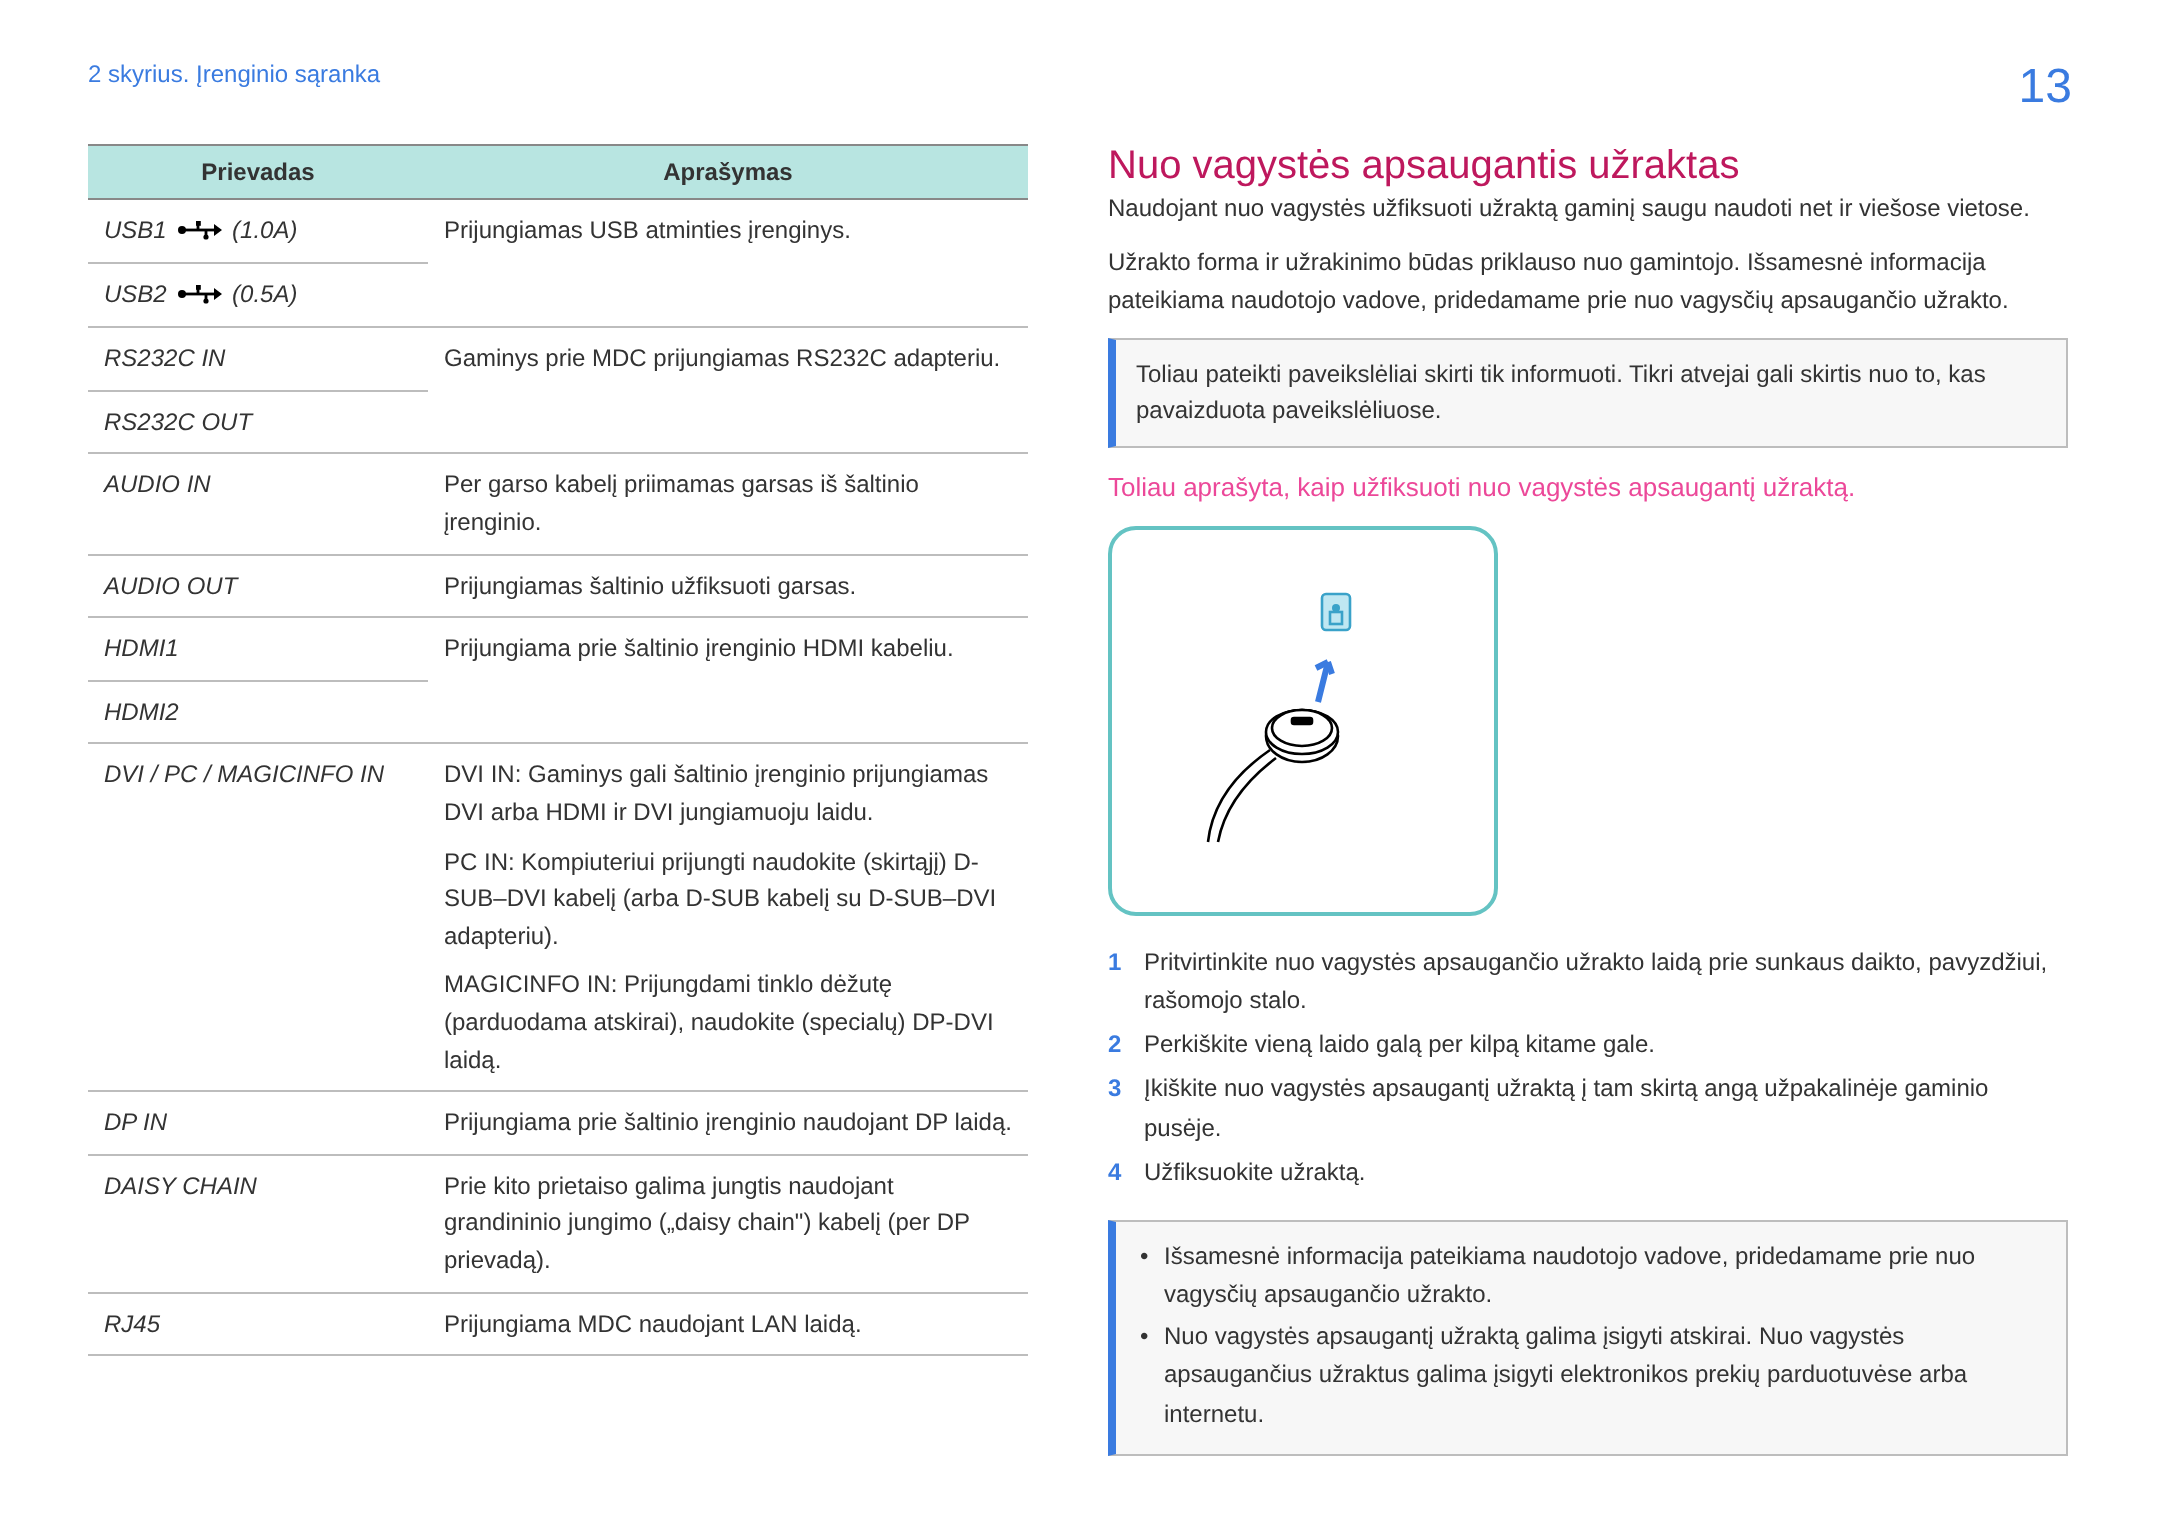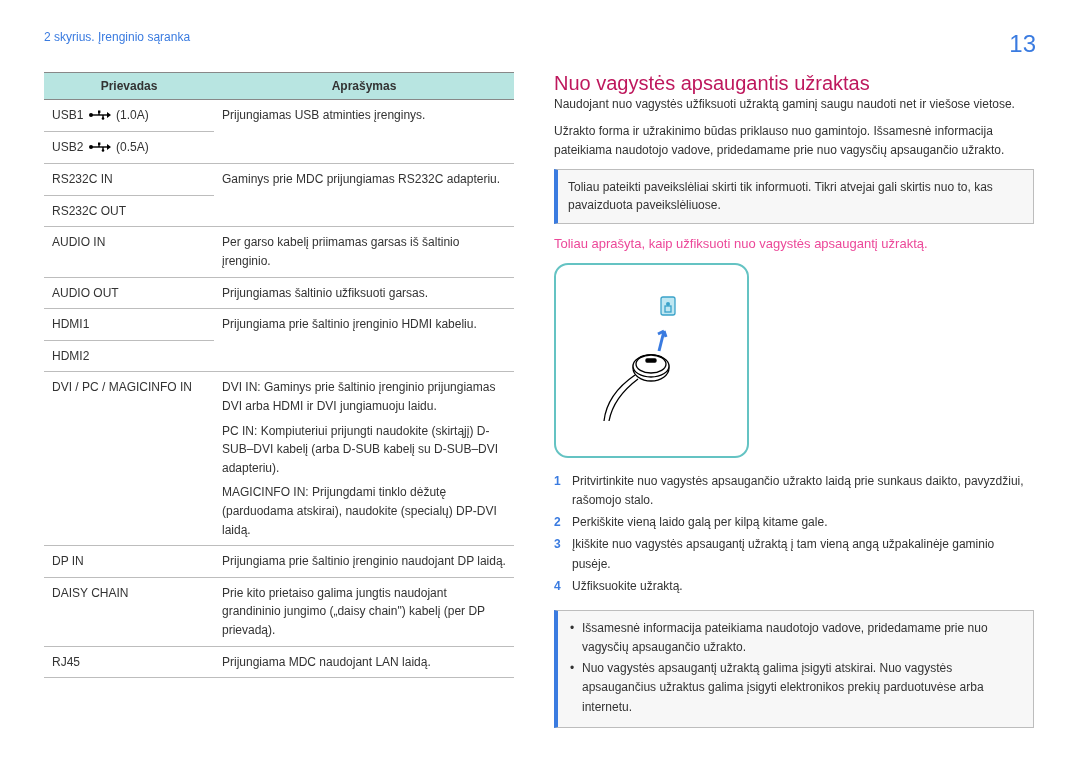--- a/index.html
+++ b/index.html
@@ -48,20 +48,21 @@
   }
   table.ports td {
     padding: 6px 8px;
     border-bottom: 1px solid #bdbdbd;
     vertical-align: top;
     line-height: 1.55;
   }
   table.ports td:first-child {
     width: 170px;
     white-space: nowrap;
+    font-style: italic;
   }
   .usb-icon {
     display: inline-block;
     vertical-align: middle;
     margin: 0 2px;
   }
   .section-title {
     color: #be185d;
     font-size: 20px;
     font-weight: 500;
@@ -222,21 +223,21 @@
           <td>HDMI1</td>
           <td rowspan="2">Prijungiama prie šaltinio įrenginio HDMI kabeliu.</td>
         </tr>
         <tr>
           <td>HDMI2</td>
         </tr>
         <tr>
           <td>DVI / PC / MAGICINFO IN</td>
           <td>
             <div class="desc-block">
-              <p>DVI IN: Gaminys prie šaltinio įrenginio prijungiamas DVI arba HDMI ir DVI jungiamuoju laidu.</p>
+              <p>DVI IN: Gaminys gali šaltinio įrenginio prijungiamas DVI arba HDMI ir DVI jungiamuoju laidu.</p>
               <p>PC IN: Kompiuteriui prijungti naudokite (skirtąjį) D-SUB–DVI kabelį (arba D-SUB kabelį su D-SUB–DVI adapteriu).</p>
               <p>MAGICINFO IN: Prijungdami tinklo dėžutę (parduodama atskirai), naudokite (specialų) DP-DVI laidą.</p>
             </div>
           </td>
         </tr>
         <tr>
           <td>DP IN</td>
           <td>Prijungiama prie šaltinio įrenginio naudojant DP laidą.</td>
         </tr>
         <tr>
@@ -276,21 +277,21 @@
 
           <path d="M79 112 C 60 125, 50 140, 48 158"></path>
           <path d="M82 116 C 66 128, 56 142, 53 158"></path>
         </g>
       </svg>
     </div>
 
     <ol class="steps">
       <li>Pritvirtinkite nuo vagystės apsaugančio užrakto laidą prie sunkaus daikto, pavyzdžiui, rašomojo stalo.</li>
       <li>Perkiškite vieną laido galą per kilpą kitame gale.</li>
-      <li>Įkiškite nuo vagystės apsaugantį užraktą į tam vieną angą užpakalinėje gaminio pusėje.</li>
+      <li>Įkiškite nuo vagystės apsaugantį užraktą į tam skirtą angą užpakalinėje gaminio pusėje.</li>
       <li>Užfiksuokite užraktą.</li>
     </ol>
 
     <div class="notes-box">
       <ul>
         <li>Išsamesnė informacija pateikiama naudotojo vadove, pridedamame prie nuo vagysčių apsaugančio užrakto.</li>
         <li>Nuo vagystės apsaugantį užraktą galima įsigyti atskirai. Nuo vagystės apsaugančius užraktus galima įsigyti elektronikos prekių parduotuvėse arba internetu.</li>
       </ul>
     </div>
   </div>

